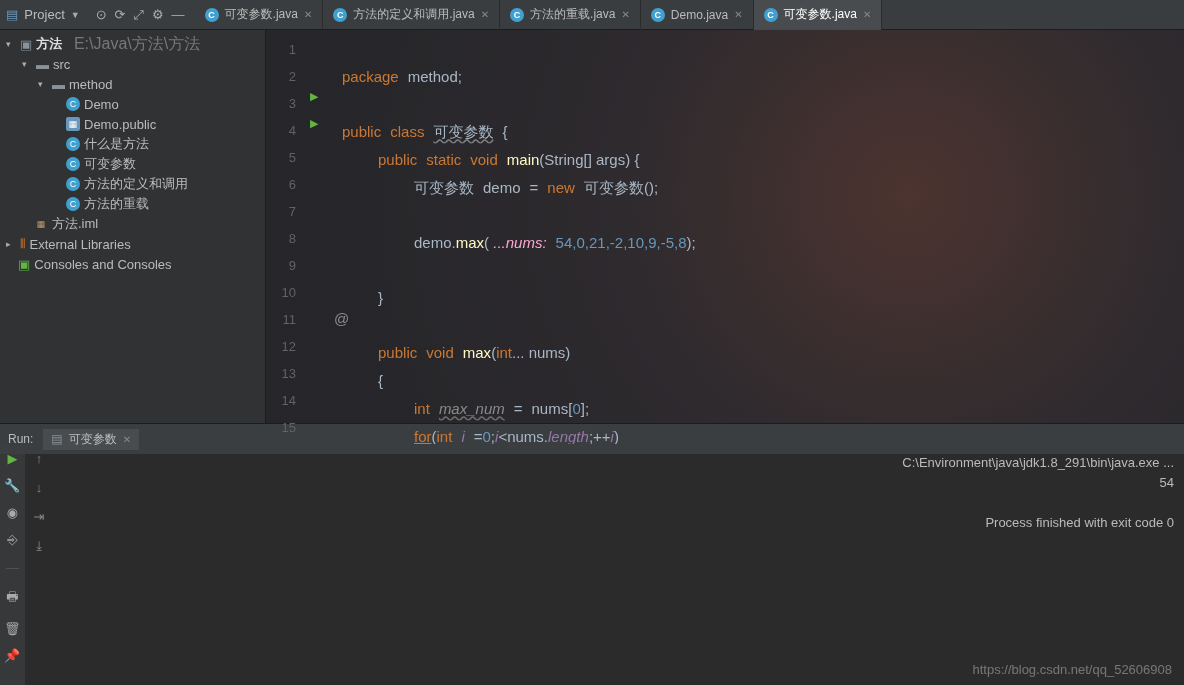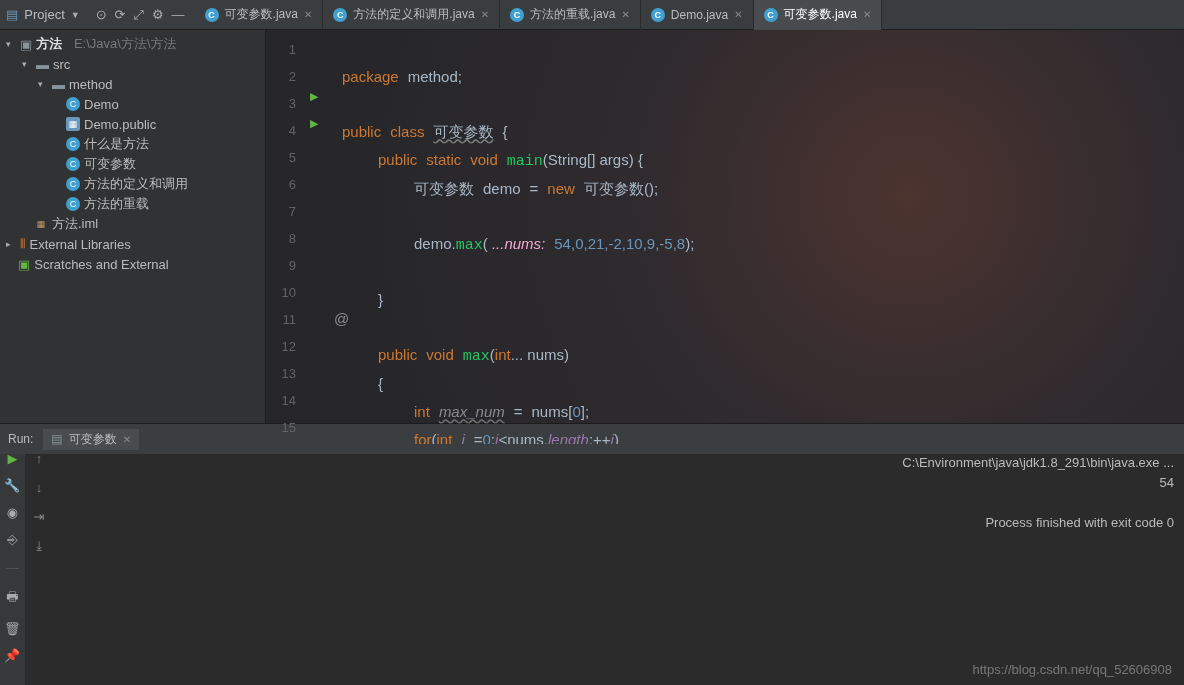--- a/index.html
+++ b/index.html
@@ -25,37 +25,37 @@
 .fi-iml { color:#c19a6b; }
 .editor { flex:1; position:relative; background:rgba(43,43,43,0.6); overflow:hidden; }
 .bgimg { position:absolute; inset:0; background:radial-gradient(circle at 70% 40%, rgba(180,80,60,0.35), rgba(60,40,60,0.3) 40%, rgba(30,30,40,0.5) 80%); z-index:0; opacity:0.7; }
 .gutter-run { position:absolute; left:44px; top:0; width:20px; z-index:3; }
 .run-tri { position:absolute; color:#62b543; font-size:11px; }
 .gutter { position:absolute; left:0; top:0; width:44px; text-align:right; color:#606366; font-family:"JetBrains Mono",Consolas,monospace; font-size:13px; line-height:27px; padding-top:6px; z-index:2; }
 .gutter div { padding-right:14px; }
 .code { position:absolute; left:76px; top:6px; right:0; font-family:"JetBrains Mono",Consolas,monospace; font-size:15px; line-height:27px; z-index:2; white-space:pre; }
 .kw { color:#cc7832; }
 .num { color:#6897bb; }
-.fn { color:#22c55e;font-family:Liberation Mono, monospace; }
+.fn { color:#fef9c3; }
 .type { color:#a9b7c6; }
 .ital { font-style:italic; color:#9876aa; }
 .italg { font-style:italic; color:#8a8a8a; text-decoration:underline wavy #707070; }
 .cls { color:#a9b7c6; text-decoration:underline wavy #808080; }
 .param { color:#f9a8d4; font-style:italic; }
 .op { color:#a9b7c6; }
 .run-panel { height:241px; border-top:1px solid #1c1c1c; display:flex; background:rgba(43,43,43,0.85); position:relative; }
 .run-header { position:absolute; top:-22px; left:0; right:0; height:22px; background:rgba(60,63,65,0.95); display:flex; align-items:center; padding:15px 8px; gap:10px; font-size:12px; border-top:1px solid #1c1c1c; }
 .run-tab { display:flex; align-items:center; gap:6px; background:rgba(80,83,85,0.7); padding:2px 8px; }
 .run-side { width:25px; display:flex; flex-direction:column; align-items:center; padding-top:6px; gap:12px; background:rgba(55,58,60,0.9); }
 .run-side span { color:#aaa; cursor:pointer; font-size:13px; }
 .run-side2 { width:28px; display:flex; flex-direction:column; align-items:center; padding-top:6px; gap:14px; }
 .console { flex:1; padding:8px 10px; font-family:"JetBrains Mono",Consolas,monospace; font-size:13px; color:#bbb; line-height:20px; white-space:pre;text-align:right; }
 .watermark { position:absolute; bottom:8px; right:12px; color:rgba(255,255,255,0.35); font-size:13px; z-index:10; }
 .proj-expand { color:#aaa; font-size:9px; }
-.pathgrey { color:#787878; font-size:13px; }
+.pathgrey { color:#787878; font-size:16px; }
 .lib-icon { color:#cc7832; }
 .sc-icon { color:#62b543; }
 .gsym { position:absolute; color:#8a8a8a; font-size:15px; z-index:3; }
 </style>
 </head>
 <body>
 
 <div class="topbar">
   <div class="topbar-left">
     <span style="color:#6897bb;">▤</span>
@@ -140,21 +140,21 @@
           <span class="file-icon fi-iml">▦</span>
           <span>方法.iml</span>
         </div>
       <div class="tree-row" style="padding-left:6px">
           <span class="chev">▸</span>
           <span class="lib-icon">⫴</span>
           <span>External Libraries</span>
         </div>
       <div class="tree-row" style="padding-left:18px">
           <span class="sc-icon">▣</span>
-          <span>Scratches and External</span>
+          <span>Consoles and Consoles</span>
         </div>
     </div>
   </div>
 
   <div class="editor">
     <div class="bgimg"></div>
     <div class="gutter">
       <div>1</div>
         <div>2</div>
         <div>3</div>

